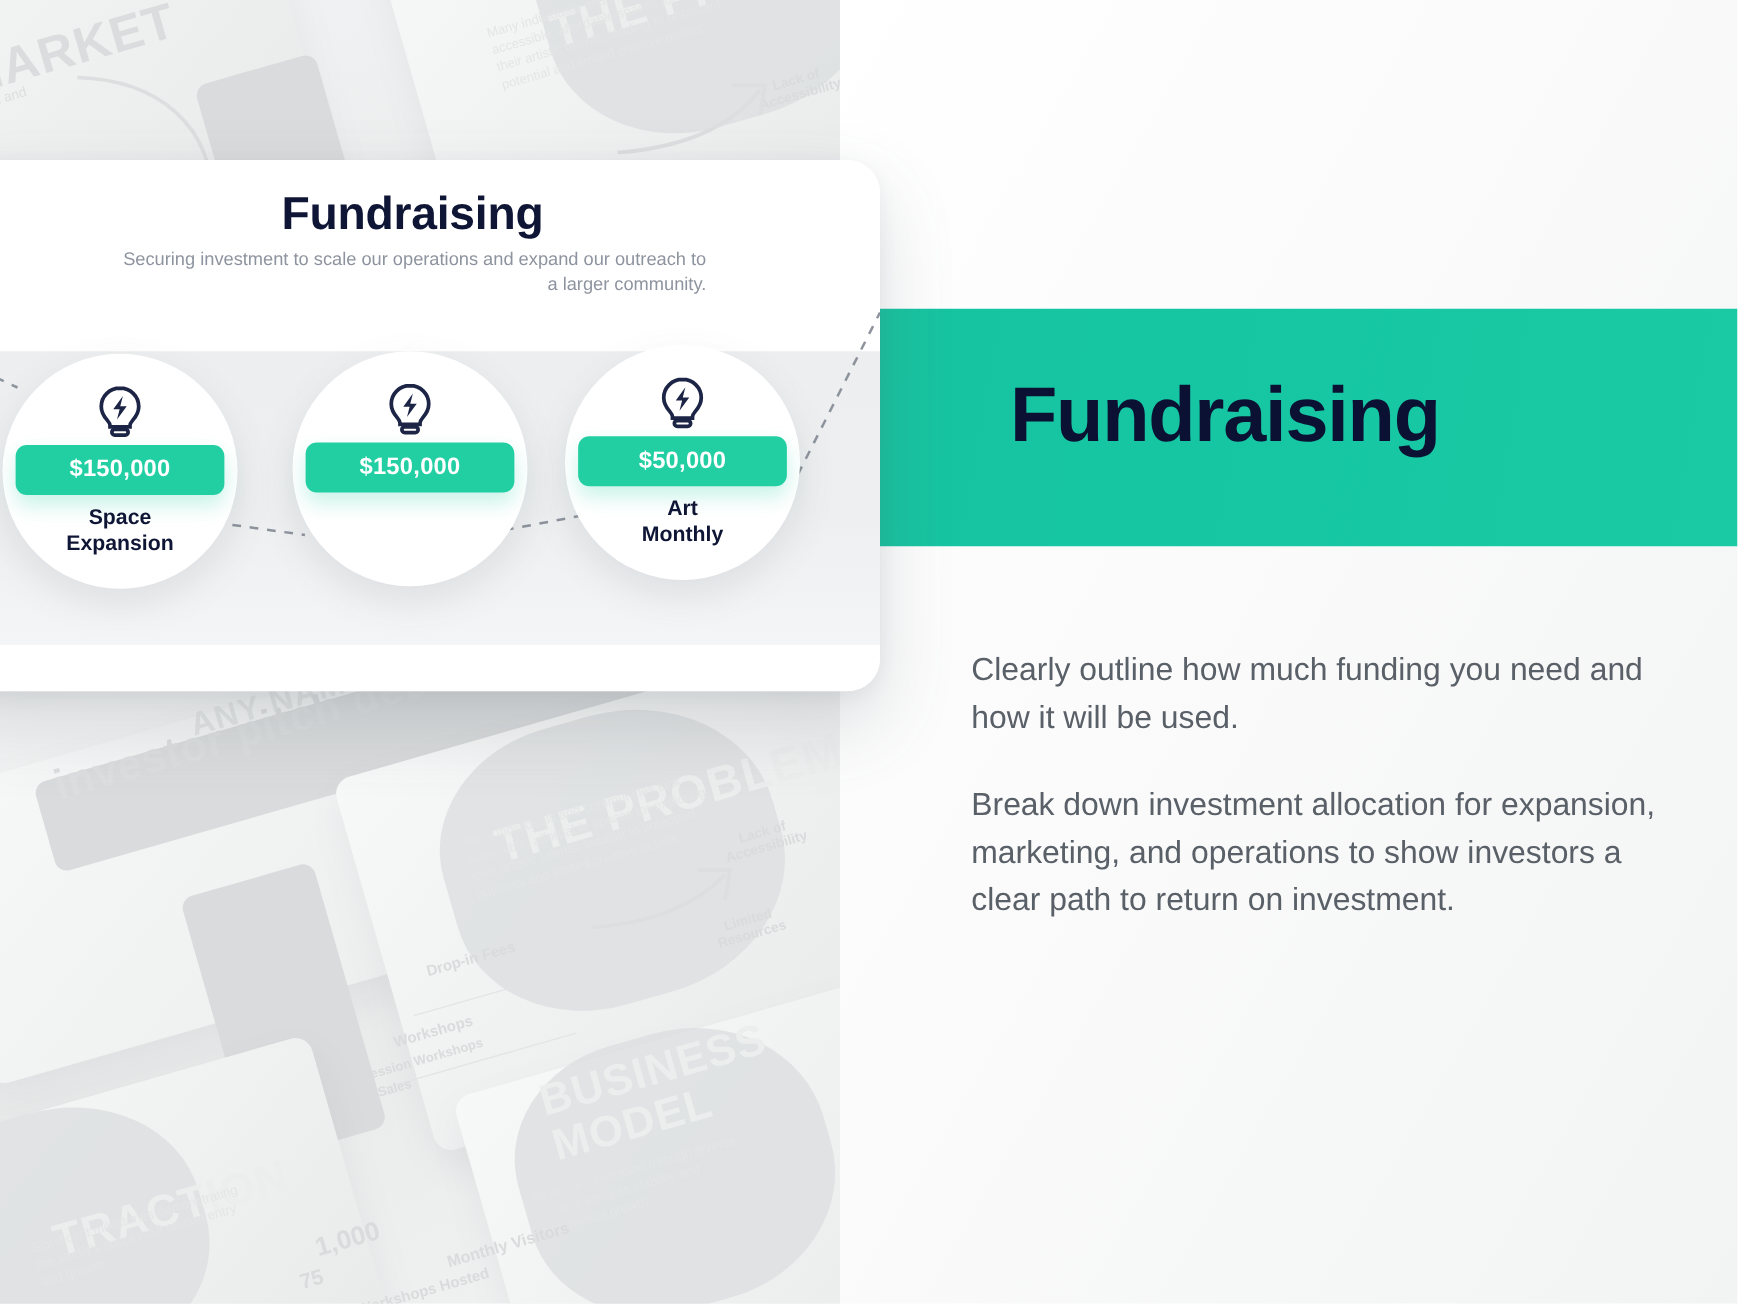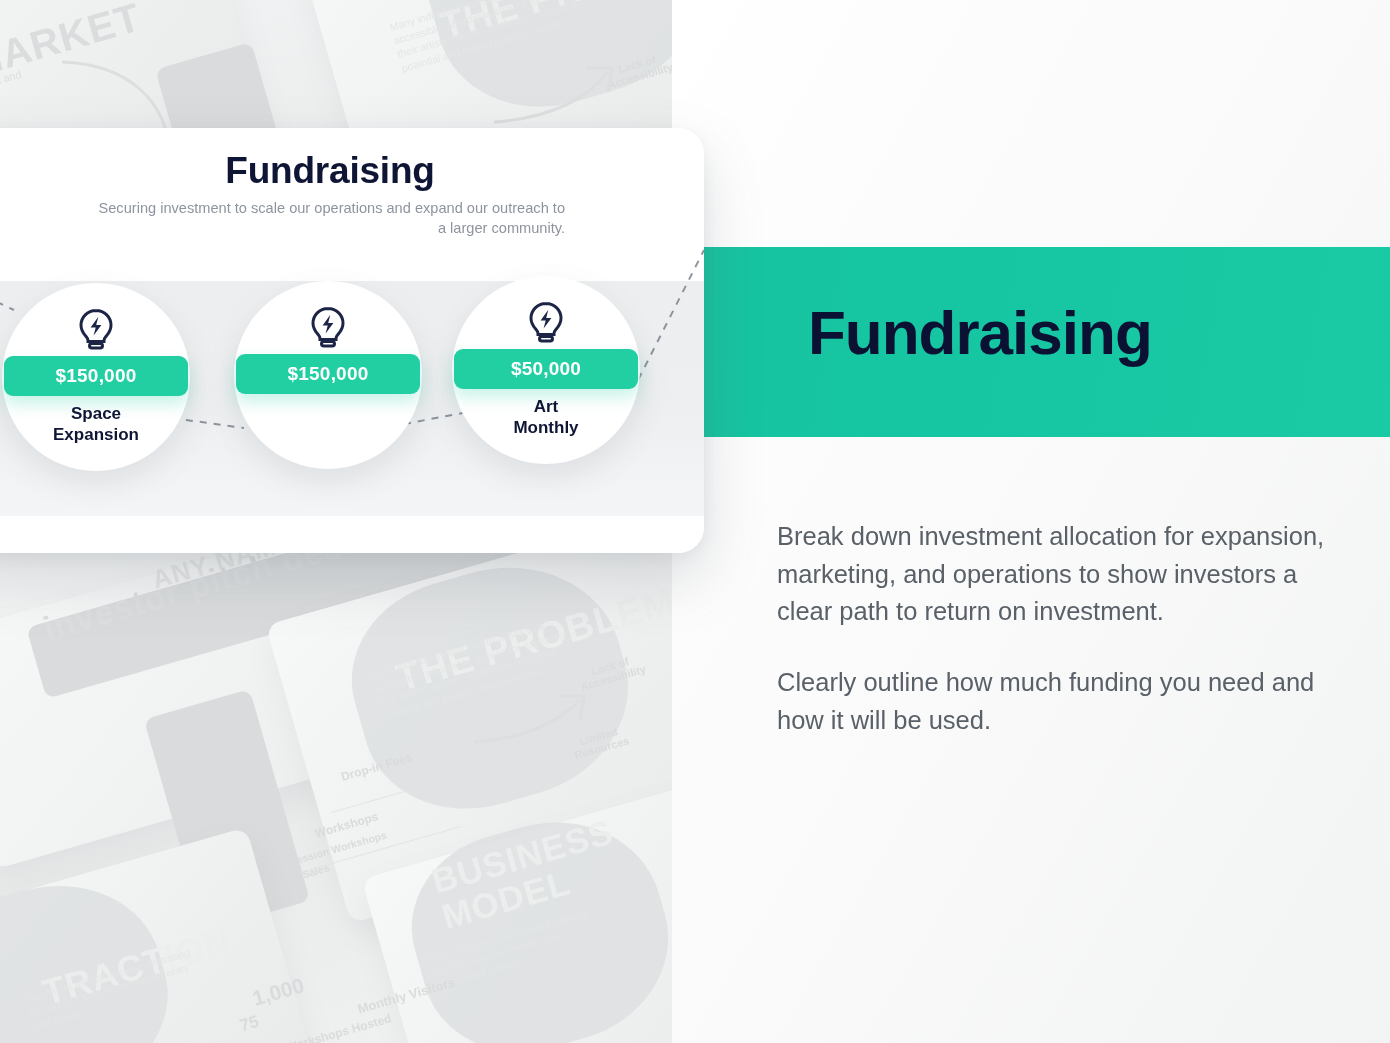--- a/index.html
+++ b/index.html
@@ -130,21 +130,21 @@
   .node-icon{
     position:absolute;
     left:50%; transform:translateX(-50%);
     top:24px;
     width:40px; height:44px;
   }
   .pill{
     position:absolute;
     left:50%; transform:translateX(-50%);
     top:73px;
-    width:184px; height:40px;
+    width:167px; height:40px;
     background:#21cfa3;
     border-radius:9px;
     box-shadow:0 8px 16px rgba(33,207,163,.25);
     display:flex; align-items:center; justify-content:center;
     color:#ffffff;
     font-size:19px;
     font-weight:bold;
     letter-spacing:.2px;
   }
   .node-label{
@@ -346,18 +346,18 @@
   </div>
 
   <div class="right-pane">
 
 
     <div class="green-band">
       <div class="band-title">Fundraising</div>
     </div>
 
     <div class="body-copy">
+      <p>Clearly outline how much funding you need and how it will be used.</p>
       <p>Break down investment allocation for expansion, marketing, and operations to show investors a clear path to return on investment.</p>
-      <p>Clearly outline how much funding you need and how it will be used.</p>
     </div>
   </div>
 
 </div>
 
 </body></html>

